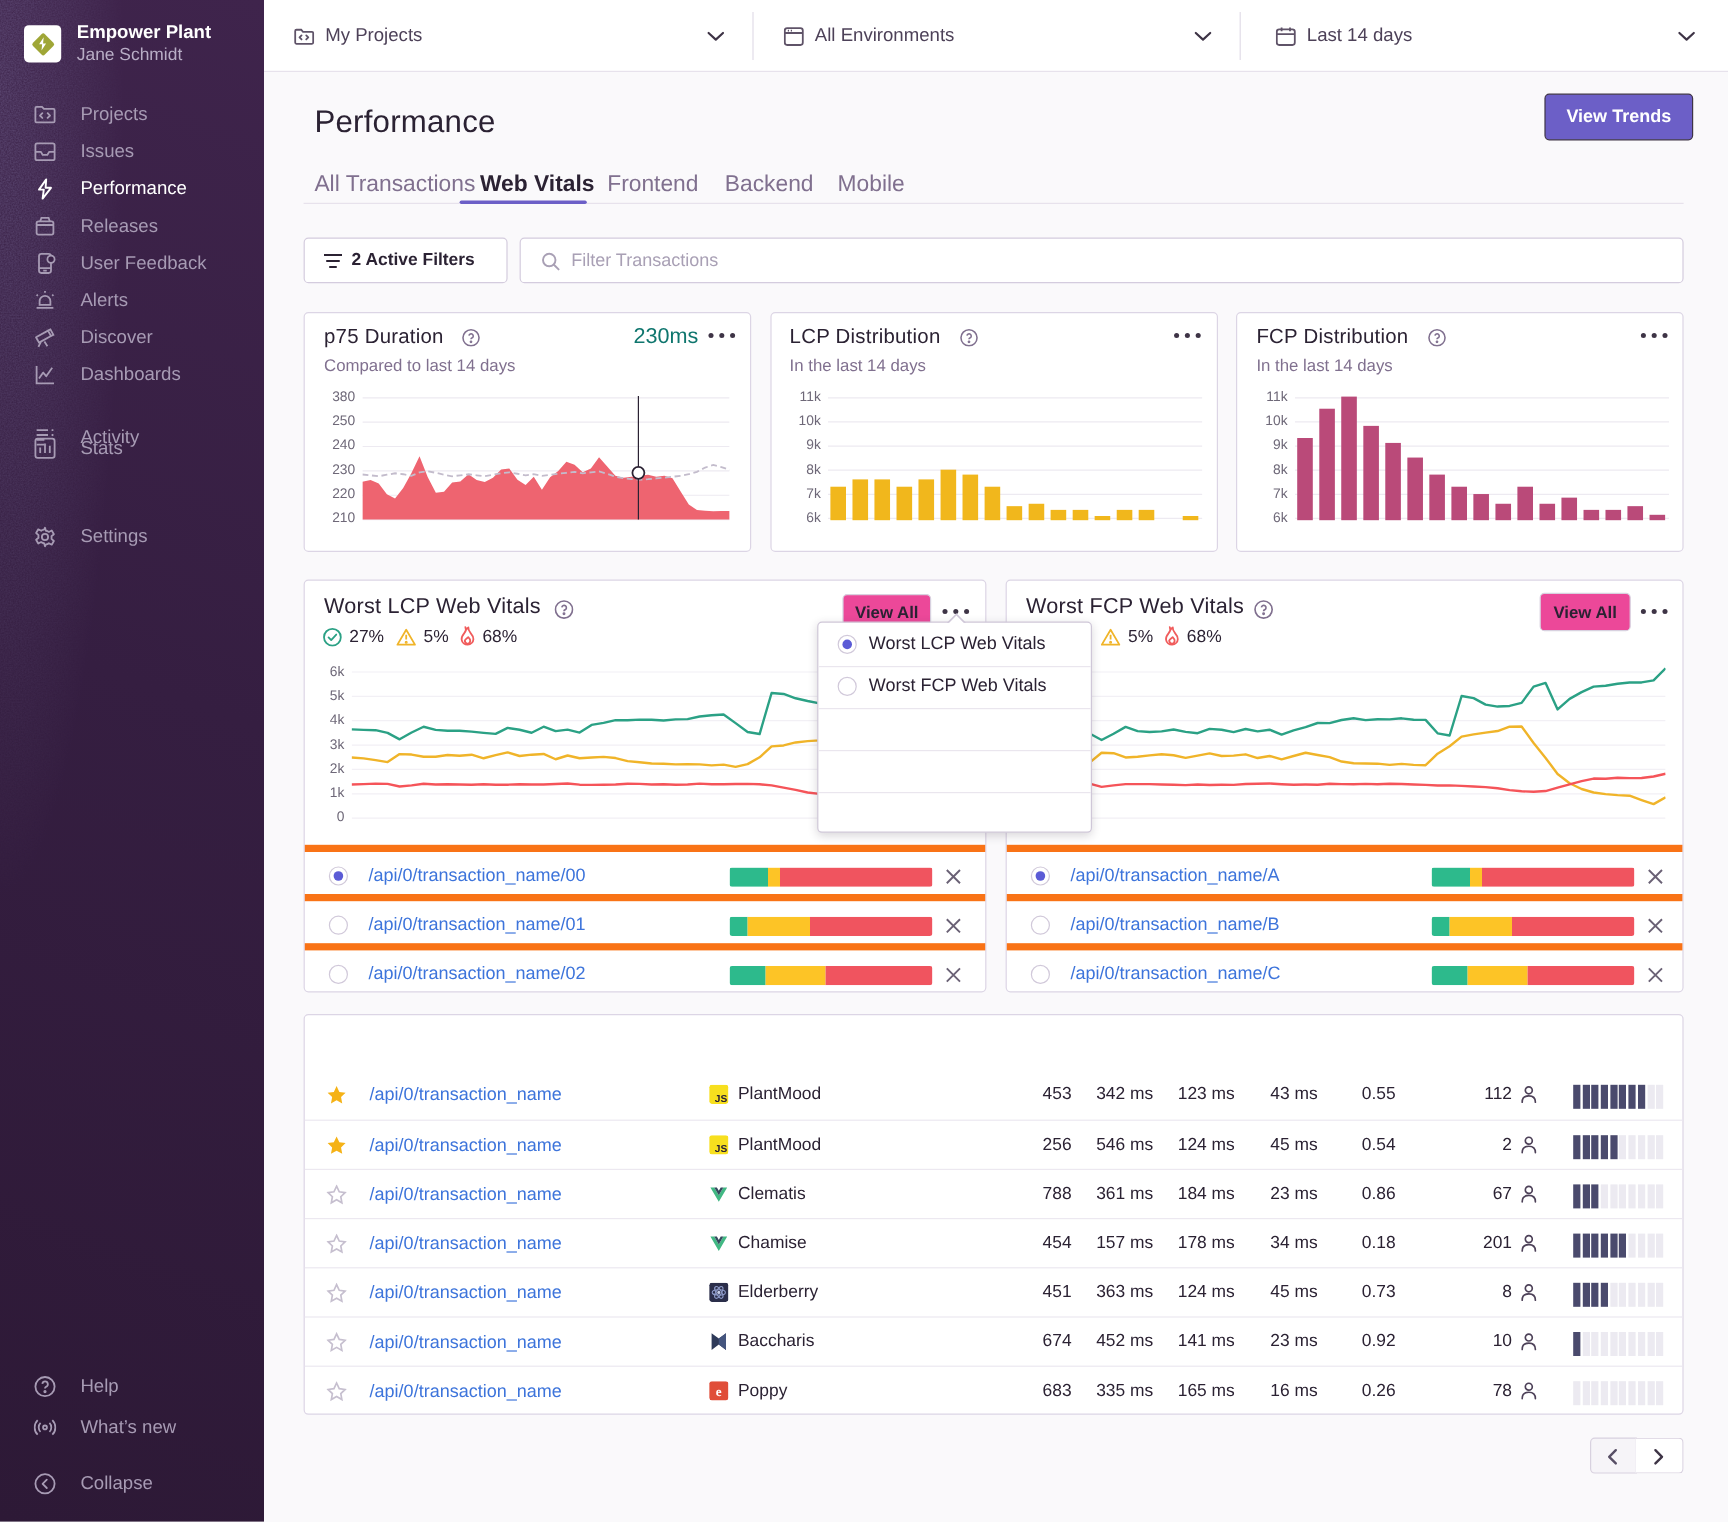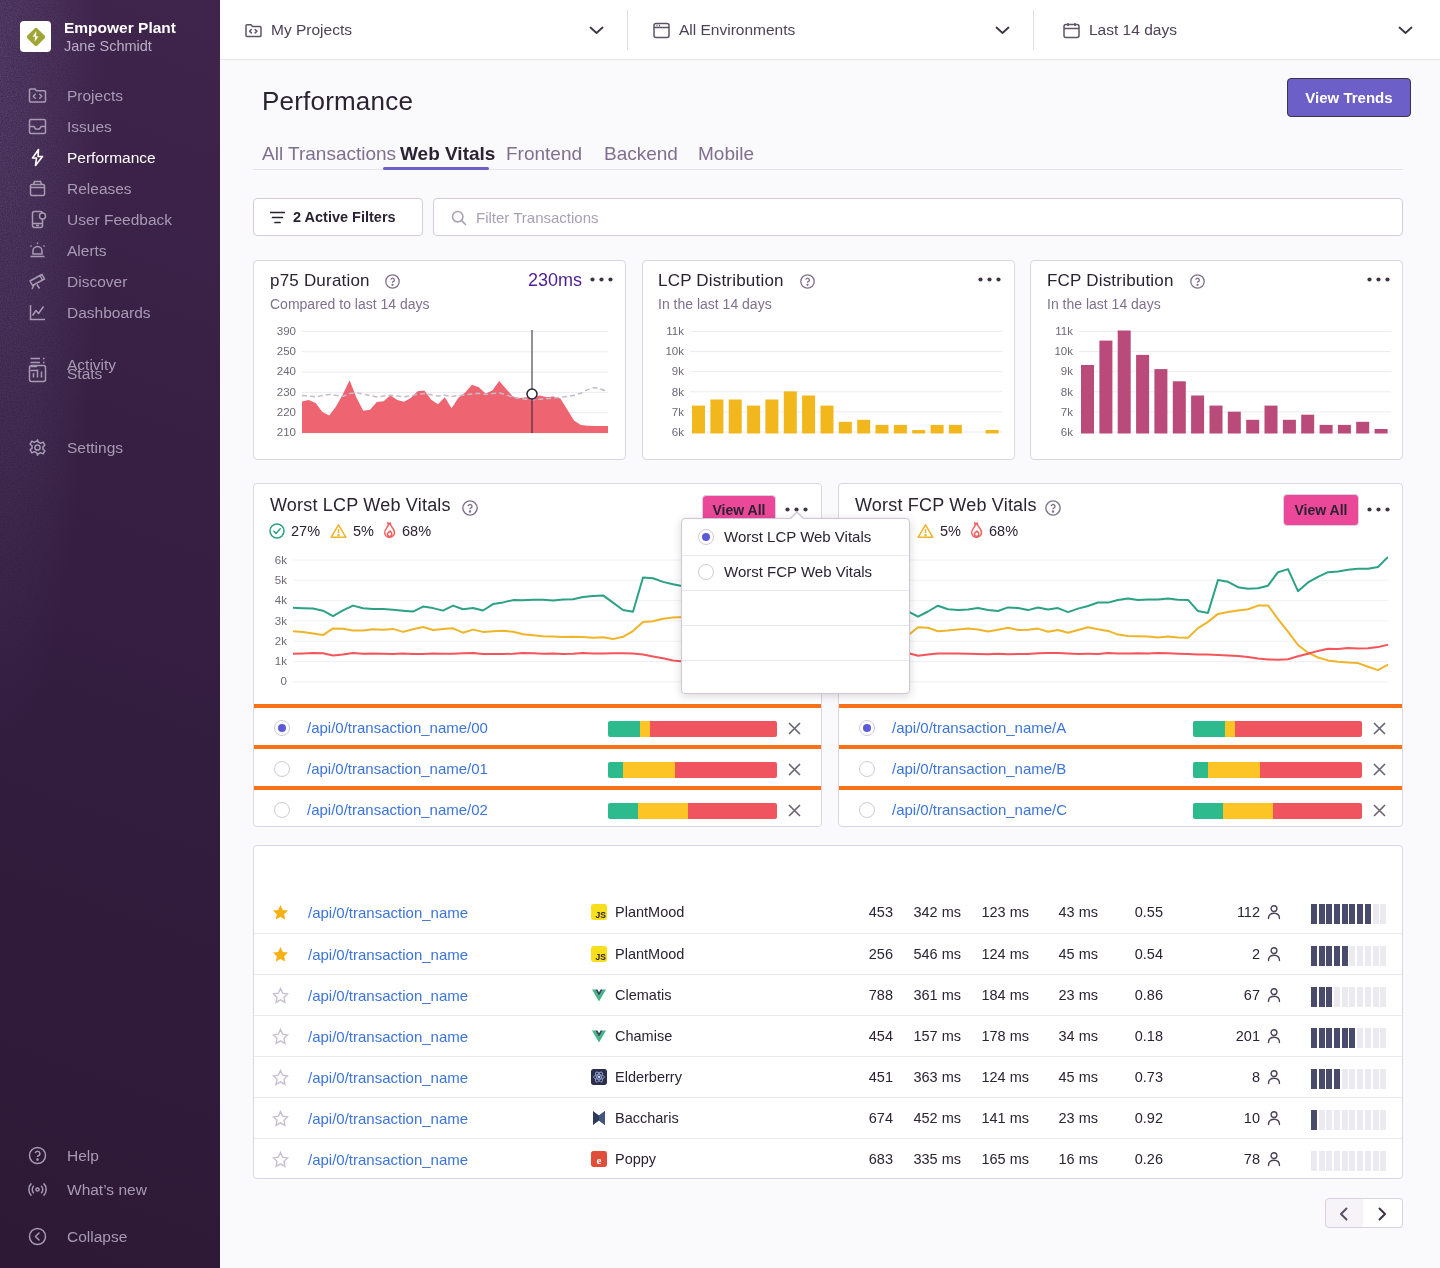--- a/index.html
+++ b/index.html
@@ -32,21 +32,21 @@
   border:1px solid #D4CCDE; border-radius:4px; }
 #searchbox span { position:absolute; left:42px; top:10px; font-size:15px; color:#A9A0B5; }
 .card { position:absolute; background:#fff; border:1px solid #DCD5E5; border-radius:4px; }
 .ctitle { position:absolute; font-size:17px; font-weight:400; color:#2B2233; white-space:nowrap; letter-spacing:0.2px; }
 .csub { position:absolute; font-size:14px; color:#80708F; white-space:nowrap; }
 .ylab { position:absolute; font-size:11.5px; color:#6E6878; text-align:right; width:40px; height:13px; }
 .qm { position:absolute; }
 .statv { position:absolute; font-size:14.5px; color:#2B2233; }
 .viewall { position:absolute; background:#ec4899; border:1px solid #D8D1DF; border-radius:4px;
   font-size:14px; font-weight:bold; color:#2B2233; text-align:center; }
-.vrow { position:absolute; border-top:4px solid #f97316; height:41px; }
+.vrow { position:absolute; border-top:6px solid #f97316; height:41px; }
 .radio { position:absolute; width:16px; height:16px; border:1px solid #D1C9DA; border-radius:50%; background:#fff; }
 .radio.sel::after { content:""; position:absolute; left:3px; top:3px; width:8px; height:8px;
   border-radius:50%; background:#5B5BD6; }
 .vlink { position:absolute; font-size:15px; color:#3D74DB; white-space:nowrap; }
 .cbar { position:absolute; width:169px; height:16px; border-radius:2px; overflow:hidden; font-size:0; }
 .cbar i { display:inline-block; height:16px; }
 .xic { position:absolute; }
 #menu { position:absolute; left:681px; top:518px; width:229px; height:176px; background:#fff;
   border:1px solid #CFC7D8; border-radius:4px; box-shadow:0 2px 8px rgba(43,34,51,0.18); }
 .mitem { position:absolute; left:0; width:227px; height:35px; }
@@ -263,30 +263,30 @@
   <span>Filter Transactions</span>
 </div>
 
 <div class="card" style="left:253px;top:260px;width:373px;height:200px;"></div>
 <div class="ctitle" style="left:270px;top:271px;">p75 Duration</div>
 <svg class="qm" style="left:385px;top:274px;" width="15" height="15" viewBox="0 0 15 15" fill="none" stroke="#80708F" stroke-width="1.3">
     <circle cx="7.5" cy="7.5" r="6.7"></circle>
     <path d="M5.8 5.7 a1.8 1.8 0 1 1 2.4 2 c-.5.2 -.7.5 -.7 1"></path>
     <circle cx="7.5" cy="10.8" r="0.5" fill="#80708F"></circle>
   </svg>
-<div class="abs" style="left:430px;top:270px;width:152px;text-align:right;font-size:18px;color:#4c1d95;">230ms</div>
+<div class="abs" style="left:430px;top:270px;width:152px;text-align:right;font-size:18px;color:#0f766e;">230ms</div>
 <svg class="abs" style="left:590px;top:277px;" width="23" height="5" viewBox="0 0 23 5">
     <g fill="#3E3446">
       <circle cx="2.5" cy="2.5" r="2.1"></circle>
       <circle cx="11.5" cy="2.5" r="2.1"></circle>
       <circle cx="20.5" cy="2.5" r="2.1"></circle>
     </g>
   </svg>
 <div class="csub" style="left:270px;top:296px;">Compared to last 14 days</div>
-<div class="ylab" style="left:256px;top:325px;">390</div>
+<div class="ylab" style="left:256px;top:325px;">380</div>
 <div class="ylab" style="left:256px;top:345px;">250</div>
 <div class="ylab" style="left:256px;top:365px;">240</div>
 <div class="ylab" style="left:256px;top:386px;">230</div>
 <div class="ylab" style="left:256px;top:406px;">220</div>
 <div class="ylab" style="left:256px;top:426px;">210</div>
 <svg class="abs" style="left:302px;top:326px;" width="306" height="110" viewBox="0 0 306 110">
   <g stroke="#EDEAF1" stroke-width="1">
       <path d="M0 5.5 H306 M0 25.8 H306 M0 46.1 H306 M0 66.4 H306 M0 86.7 H306 M0 107 H306"></path>
     </g>
   <path d="M0,107 L0.0,75.5 L6.8,74.1 L13.6,77.0 L20.4,85.9 L27.2,89.5 L34.0,80.6 L40.8,68.4 L47.6,54.2 L54.4,71.5 L61.2,84.7 L68.0,83.7 L74.8,76.1 L81.6,75.3 L88.4,69.2 L95.2,74.1 L102.0,75.7 L108.8,72.1 L115.6,65.2 L122.4,64.4 L129.2,73.7 L136.0,78.2 L142.8,71.3 L149.6,82.2 L156.4,71.7 L163.2,66.4 L170.0,58.7 L176.8,61.3 L183.6,67.6 L190.4,64.4 L197.2,55.0 L204.0,62.7 L210.8,70.5 L217.6,72.1 L224.4,71.3 L231.2,70.5 L238.0,69.6 L244.8,71.3 L251.6,70.5 L258.4,72.5 L265.2,83.5 L272.0,94.4 L278.8,98.9 L285.6,99.7 L292.4,100.1 L299.2,99.9 L306.0,99.9 L306,107 Z" fill="#EE6470"></path>

